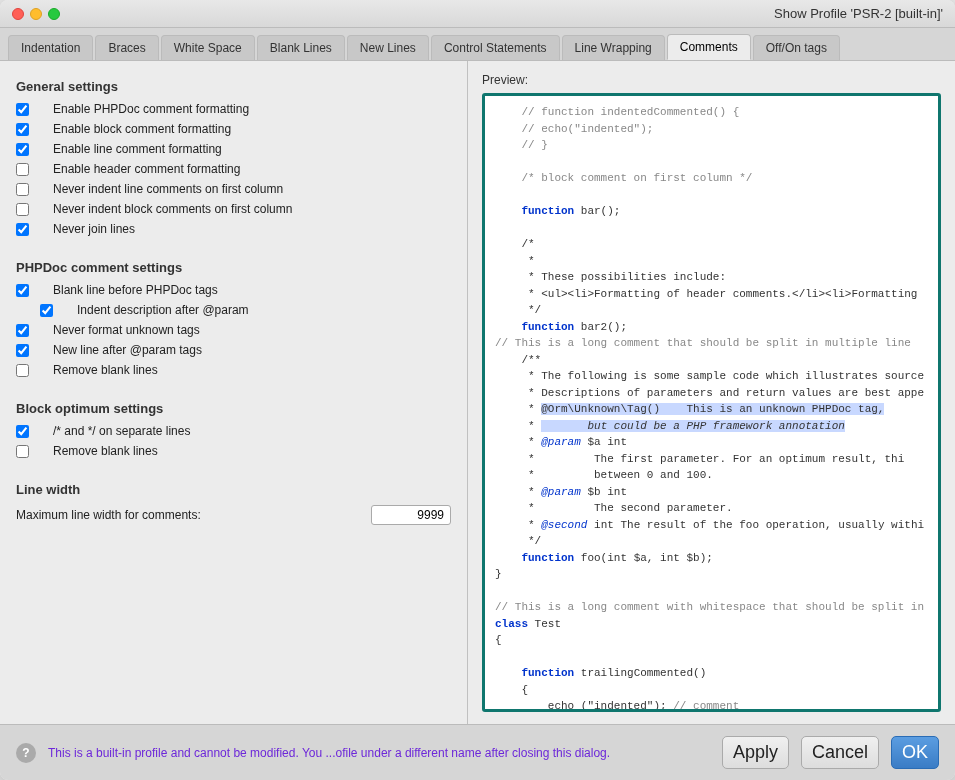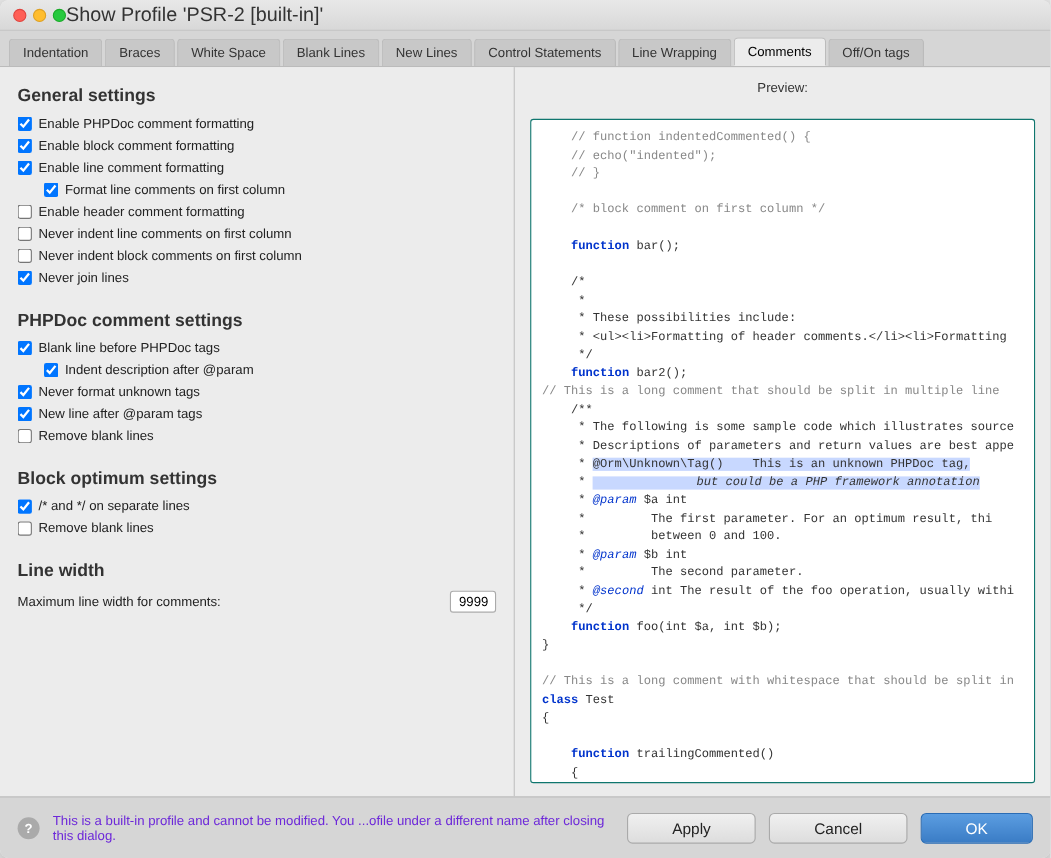--- a/index.html
+++ b/index.html
@@ -44,22 +44,22 @@
       border-radius: 50%;
       border: none;
       cursor: pointer;
     }
     .tb-close { background: #ff5f56; border: 1px solid #e0443e; }
     .tb-min { background: #ffbd2e; border: 1px solid #dea123; }
     .tb-max { background: #27c93f; border: 1px solid #1aab29; }
 
     .titlebar-title {
       flex: 1;
-      text-align: left;
-      font-size: 18px;
+      text-align: right;
+      font-size: 13px;
       color: #333;
       font-weight: 500;
     }
 
     .tabs-bar {
       background: #d6d6d6;
       display: flex;
       align-items: center;
       padding: 6px 8px 0;
       gap: 2px;
@@ -98,32 +98,32 @@
     .left-panel {
       width: 468px;
       padding: 14px 16px;
       overflow-y: auto;
       border-right: 1px solid #c0c0c0;
       background: #ececec;
       flex-shrink: 0;
     }
 
     .section-title {
-      font-size: 16px;
+      font-size: 13px;
       font-weight: 600;
       color: #333;
       margin-bottom: 8px;
       margin-top: 4px;
     }
 
     .checkbox-item {
       display: flex;
       align-items: center;
       margin-bottom: 6px;
-      gap: 6px;
+      gap: 24px;
       font-size: 12px;
       color: #222;
     }
 
     .checkbox-item.indented {
       padding-left: 24px;
     }
 
     .checkbox-item input[type="checkbox"] {
       width: 13px;
@@ -140,48 +140,47 @@
       flex: 1;
       padding: 12px 14px;
       overflow: hidden;
       display: flex;
       flex-direction: column;
     }
 
     .preview-label {
       font-size: 12px;
       color: #333;
-      margin-bottom: 21px;
+      margin-bottom: 6px;
       font-weight: 500;
-      text-align: center;
     }
 
     .code-preview {
       flex: 1;
       background: #fff;
-      border: 1px solid #0f766e;
+      border: 3px solid #0f766e;
       border-radius: 3px;
       overflow: hidden;
       font-family: "Menlo", "Courier New", monospace;
       font-size: 11px;
       line-height: 1.5;
       color: #333;
     }
 
     .code-inner {
       padding: 8px 10px;
       overflow: auto;
       height: 100%;
       white-space: pre;
     }
 
     .code-inner .kw { color: #0033cc; font-weight: bold; }
     .code-inner .cm { color: #888; }
     .code-inner .hl { background: #c8d8ff; }
-    .code-inner .hlo { background: #c8d8ff; font-style: italic; padding-left: 48px; }
+    .code-inner .hlo { background: #c8d8ff; font-style: italic; }
     .code-inner .param-kw { color: #0033cc; font-style: italic; }
 
     .footer {
       height: 56px;
       background: #d6d6d6;
       border-top: 1px solid #bbb;
       display: flex;
       align-items: center;
       padding: 0 16px;
       gap: 12px;
@@ -202,22 +201,22 @@
       flex-shrink: 0;
     }
 
     .footer-text {
       flex: 1;
       font-size: 12px;
       color: #6d28d9;
     }
 
     .footer-btn {
-      padding: 5px 40px;
-      font-size: 14px;
+      padding: 5px 10px;
+      font-size: 18px;
       border-radius: 5px;
       border: 1px solid #aaa;
       cursor: pointer;
       background: linear-gradient(to bottom, #f0f0f0, #ddd);
       color: #222;
     }
 
     .footer-btn.primary {
       background: linear-gradient(to bottom, #5b9de1, #3a7cc5);
       color: #fff;
@@ -230,21 +229,21 @@
       justify-content: space-between;
       margin-top: 6px;
     }
 
     .line-width-label {
       font-size: 12px;
       color: #222;
     }
 
     .line-width-input {
-      width: 42px;
+      width: 80px;
       text-align: right;
       font-size: 12px;
       padding: 2px 6px;
       border: 1px solid #aaa;
       border-radius: 3px;
       background: #fff;
     }
   </style>
 </head>
 <body>
@@ -282,24 +281,20 @@
         <input type="checkbox" checked="" style="">
         <label>Enable PHPDoc comment formatting</label>
       </div>
       <div class="checkbox-item">
         <input type="checkbox" checked="" style="">
         <label>Enable block comment formatting</label>
       </div>
       <div class="checkbox-item">
         <input type="checkbox" checked="" style="">
         <label>Enable line comment formatting</label>
-      </div>
-      <div class="checkbox-item indented">
-        <input type="checkbox" checked="" style="">
-        <label>Format line comments on first column</label>
       </div>
       <div class="checkbox-item">
         <input type="checkbox" style="">
         <label>Enable header comment formatting</label>
       </div>
       <div class="checkbox-item">
         <input type="checkbox" style="">
         <label>Never indent line comments on first column</label>
       </div>
       <div class="checkbox-item">

